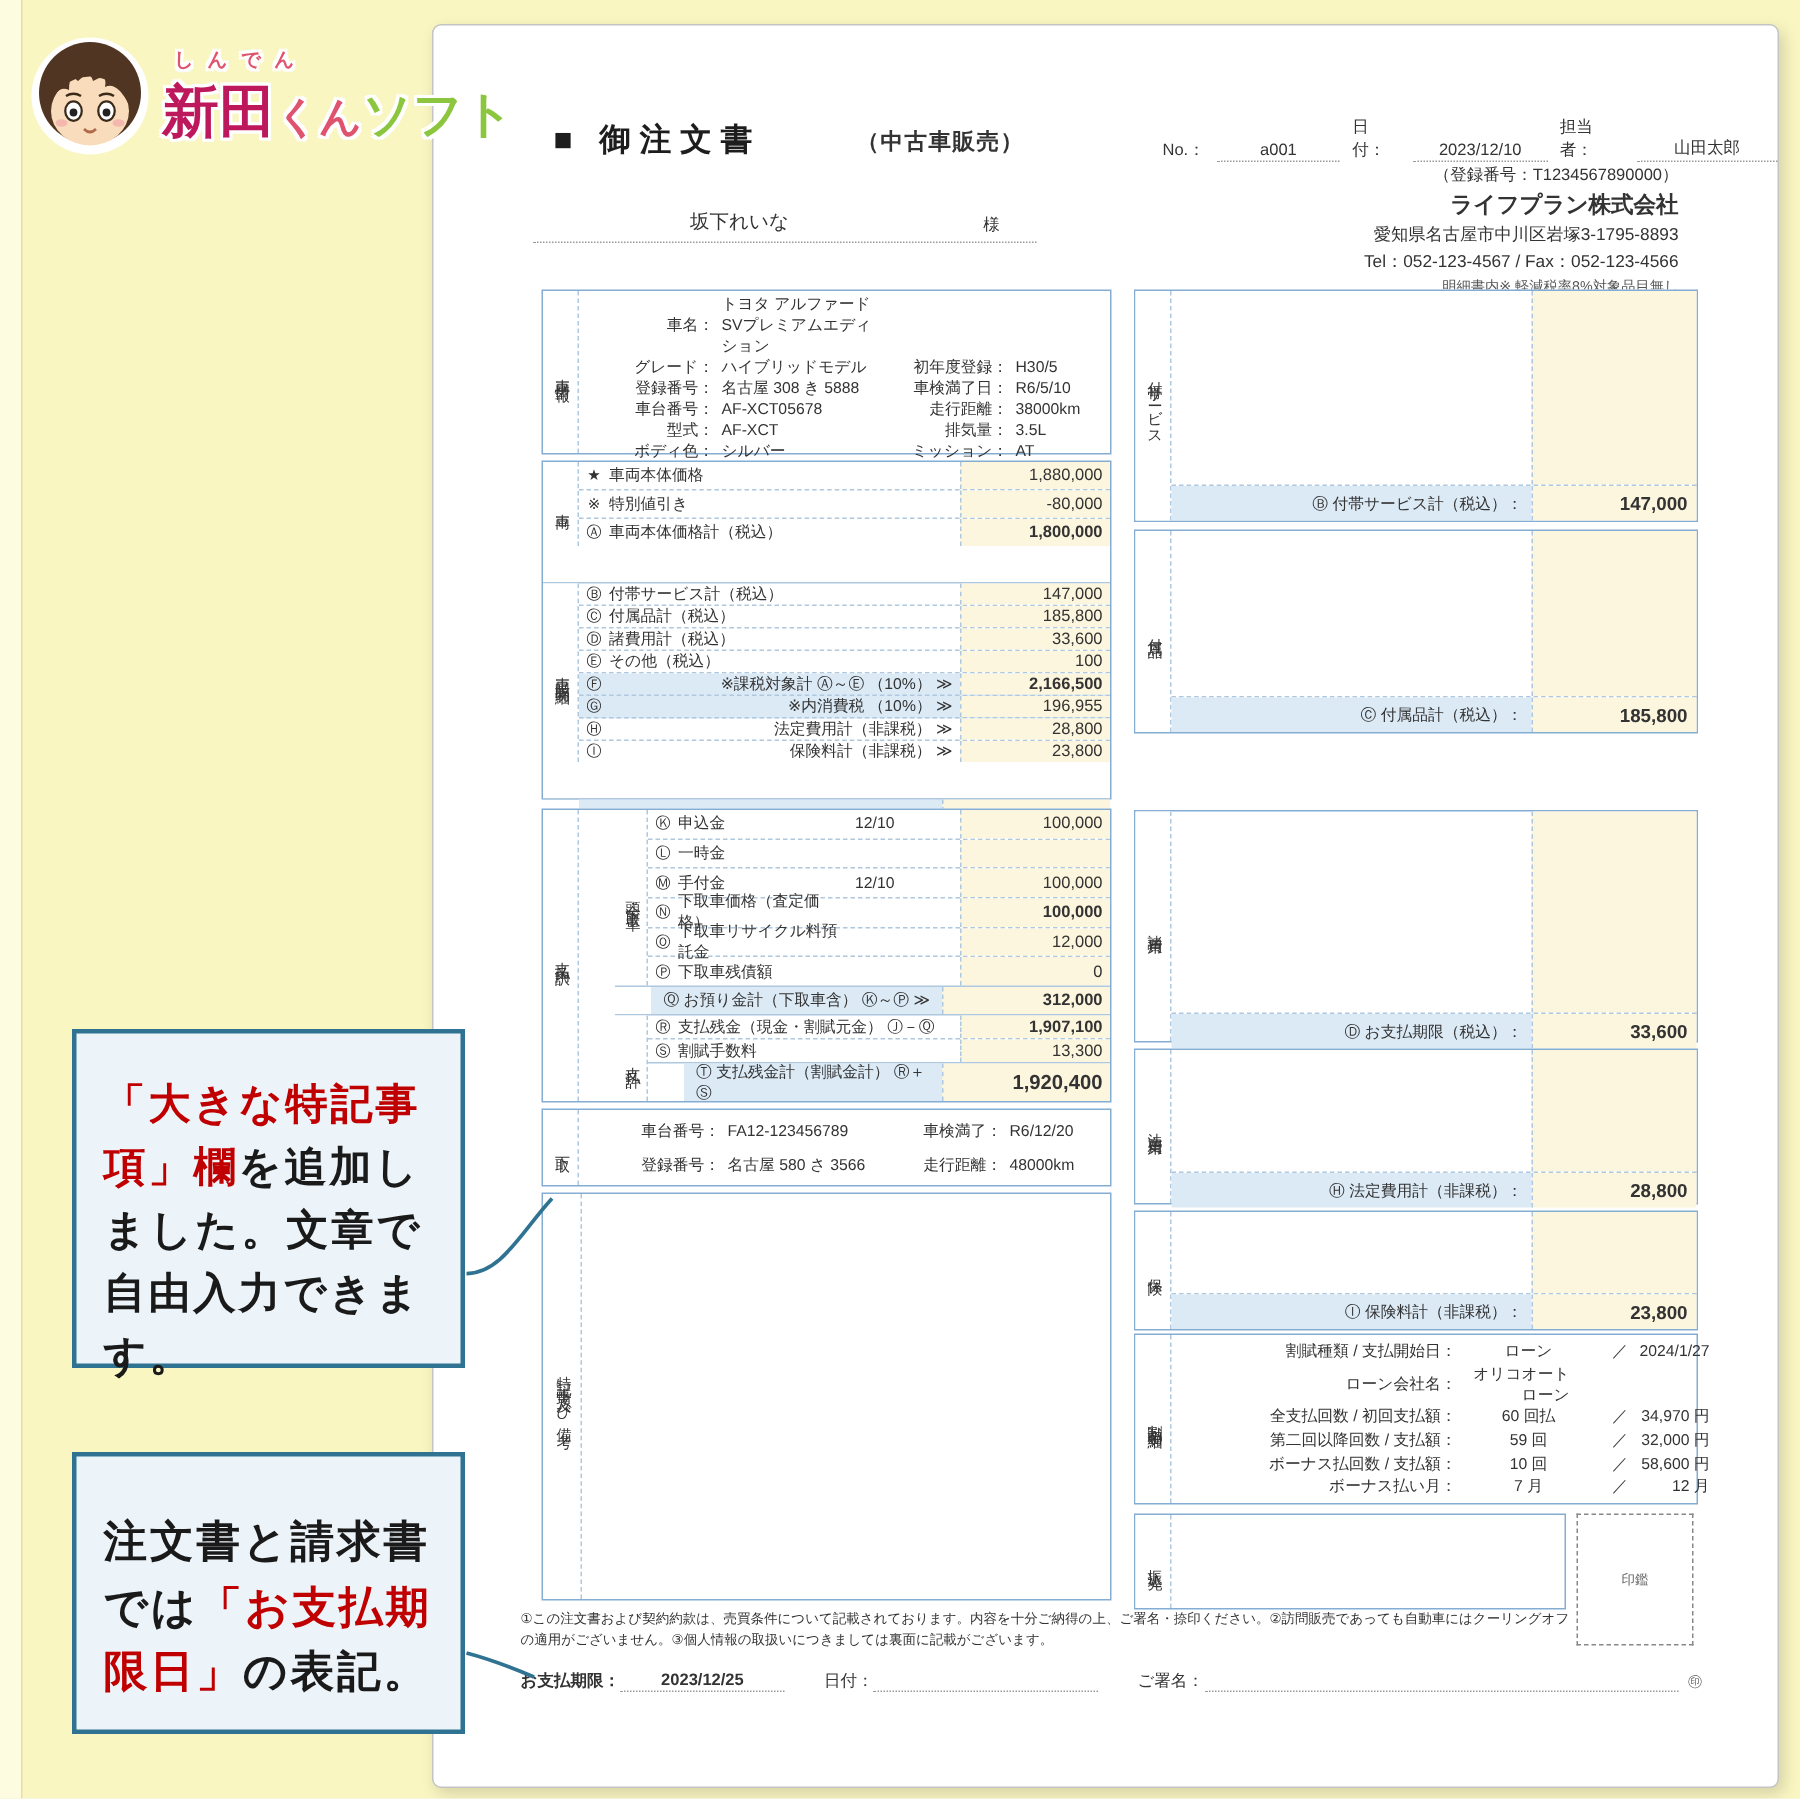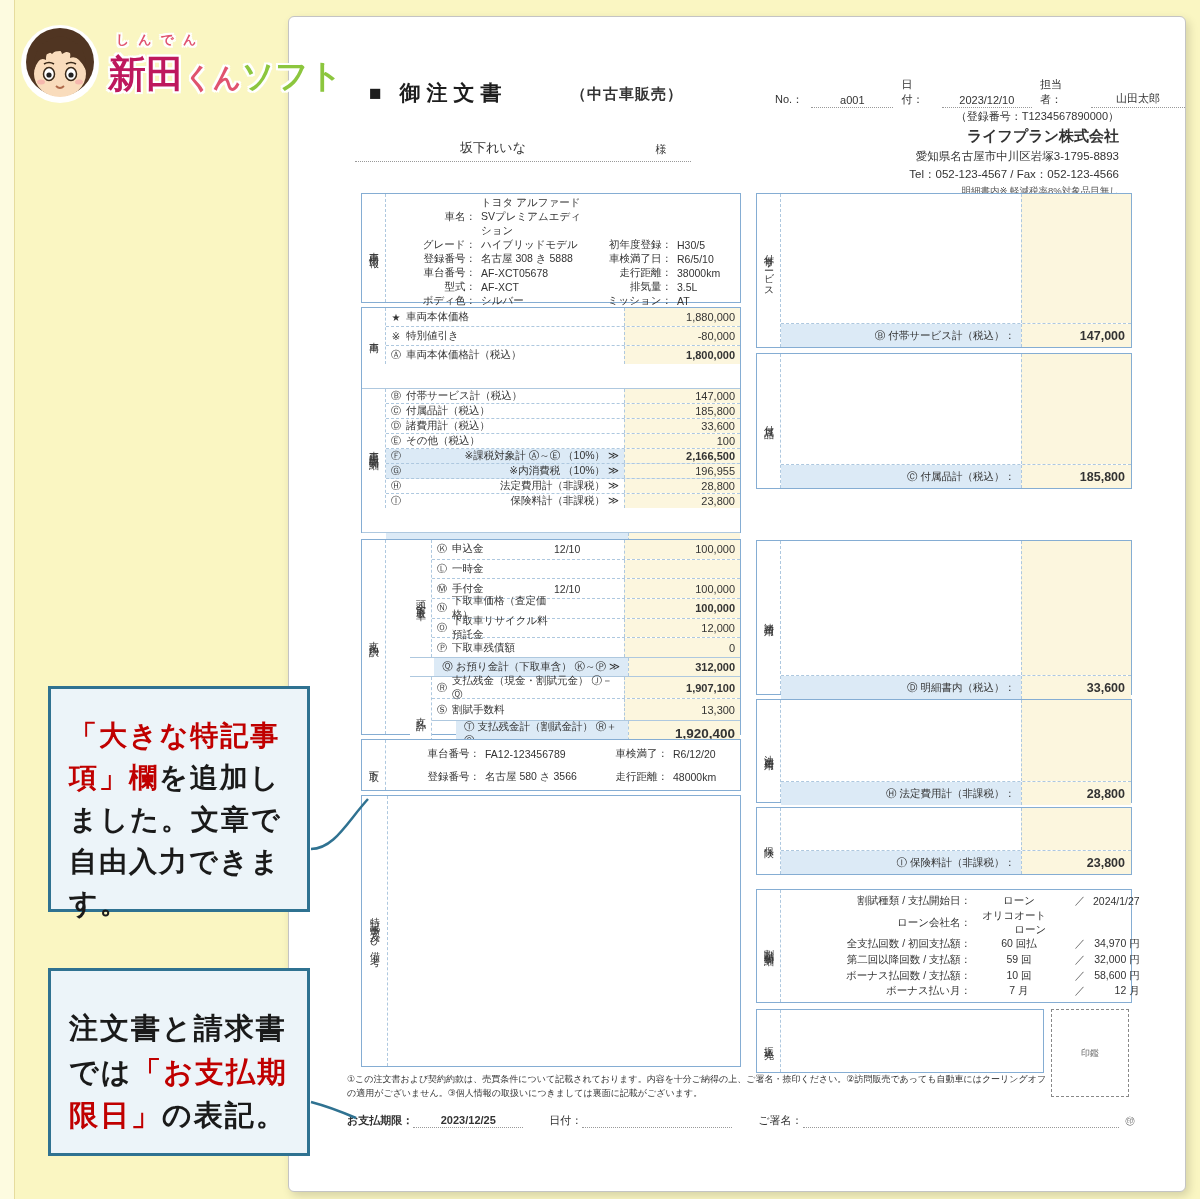--- a/index.html
+++ b/index.html
@@ -65,21 +65,21 @@
   .prow .l2{width:84px;text-align:right;flex:none;}
   .prow .v2{width:68px;flex:none;padding-left:5px;}
 
   
   .rows{flex:1;display:flex;flex-direction:column;}
   .mrow{display:flex;align-items:center;flex:1;border-bottom:1px dashed var(--dash);font-size:10.5px;min-height:0;}
   .rows .mrow:last-child{border-bottom:none;}
   .circ{width:20px;text-align:center;flex:none;font-size:10px;}
   .ml{flex:1;padding-right:5px;}
   .md{width:70px;flex:none;}
-  .mv{width:116px;flex:none;align-self:stretch;display:flex;align-items:center;justify-content:flex-end;
+  .mv{width:100px;flex:none;align-self:stretch;display:flex;align-items:center;justify-content:flex-end;
     background:var(--cream);border-left:1px dashed var(--dash);padding:0 5px;font-size:11px;}
   .mrow.r .ml{text-align:right;}
   .mrow.blue{background:var(--blu);}
   .mrow.bold .mv{font-weight:700;}
 
   .trow{display:flex;flex:none;border-top:1px solid var(--dash);height:28px;}
   .trow .tl{flex:1;display:flex;align-items:center;background:var(--blu);font-size:10.5px;padding:0 8px;margin-left:24px;}
   .tl.center{justify-content:center;}
   .tl.right{justify-content:flex-end;}
   .trow .tv{width:112px;flex:none;display:flex;align-items:center;justify-content:flex-end;
@@ -506,21 +506,21 @@
               <div class="nline" style="min-height:16px;line-height:16px"></div>
               <div class="nline" style="min-height:16px;line-height:16px"></div>
               <div class="nline" style="min-height:16px;line-height:16px"></div>
               <div class="nline" style="min-height:16px;line-height:16px"></div>
               <div class="nline" style="min-height:16px;line-height:16px"></div>
               <div class="nline" style="min-height:16px;line-height:16px"></div>
               <div class="nline" style="min-height:16px;line-height:16px"></div>
             </div>
         </div>
         <div class="rtotal">
-          <div class="tl2">Ⓓ 明細書内（税込）：</div>
+          <div class="tl2">Ⓓ お支払期限（税込）：</div>
           <div class="tv2">33,600</div>
         </div>
       </div>
     </div>
 
     <div class="box rcolpos" style="top:682px;height:104px">
       <div class="vlab">法定費用</div>
       <div class="rcol">
         <div class="body">
           <div class="names">
@@ -540,21 +540,21 @@
               <div class="nline" style="min-height:15px;line-height:15px"></div>
             </div>
         </div>
         <div class="rtotal">
           <div class="tl2">Ⓗ 法定費用計（非課税）：</div>
           <div class="tv2">28,800</div>
         </div>
       </div>
     </div>
 
-    <div class="box rcolpos" style="top:790px;height:68px">
+    <div class="box rcolpos" style="top:790px;height:80px">
       <div class="vlab">保険</div>
       <div class="rcol">
         <div class="body">
           <div class="names">
 
           <div class="nline" style="min-height:16px;line-height:16px"></div>
               <div class="nline" style="min-height:16px;line-height:16px"></div>
             </div>
           <div class="vals">
 

